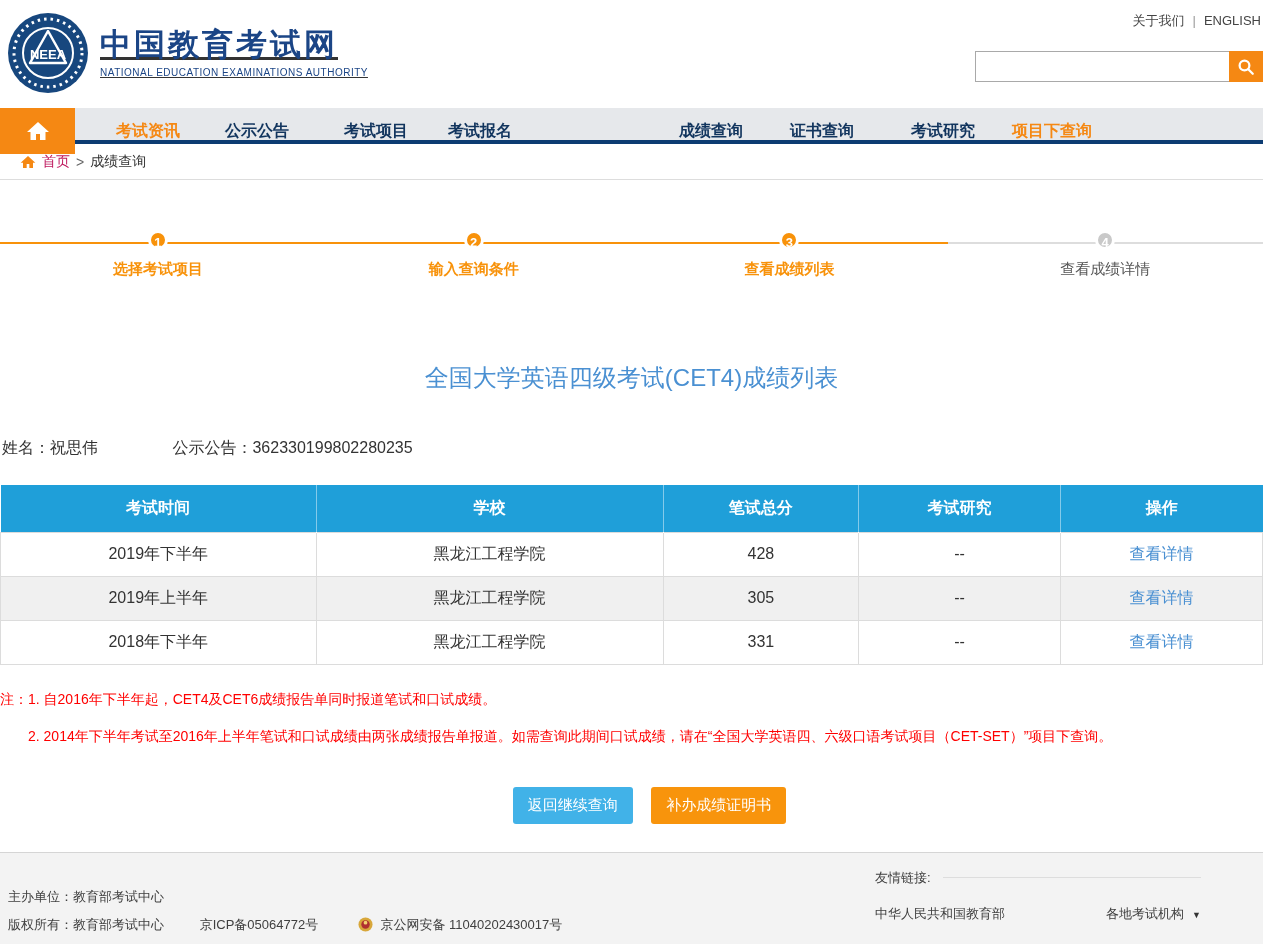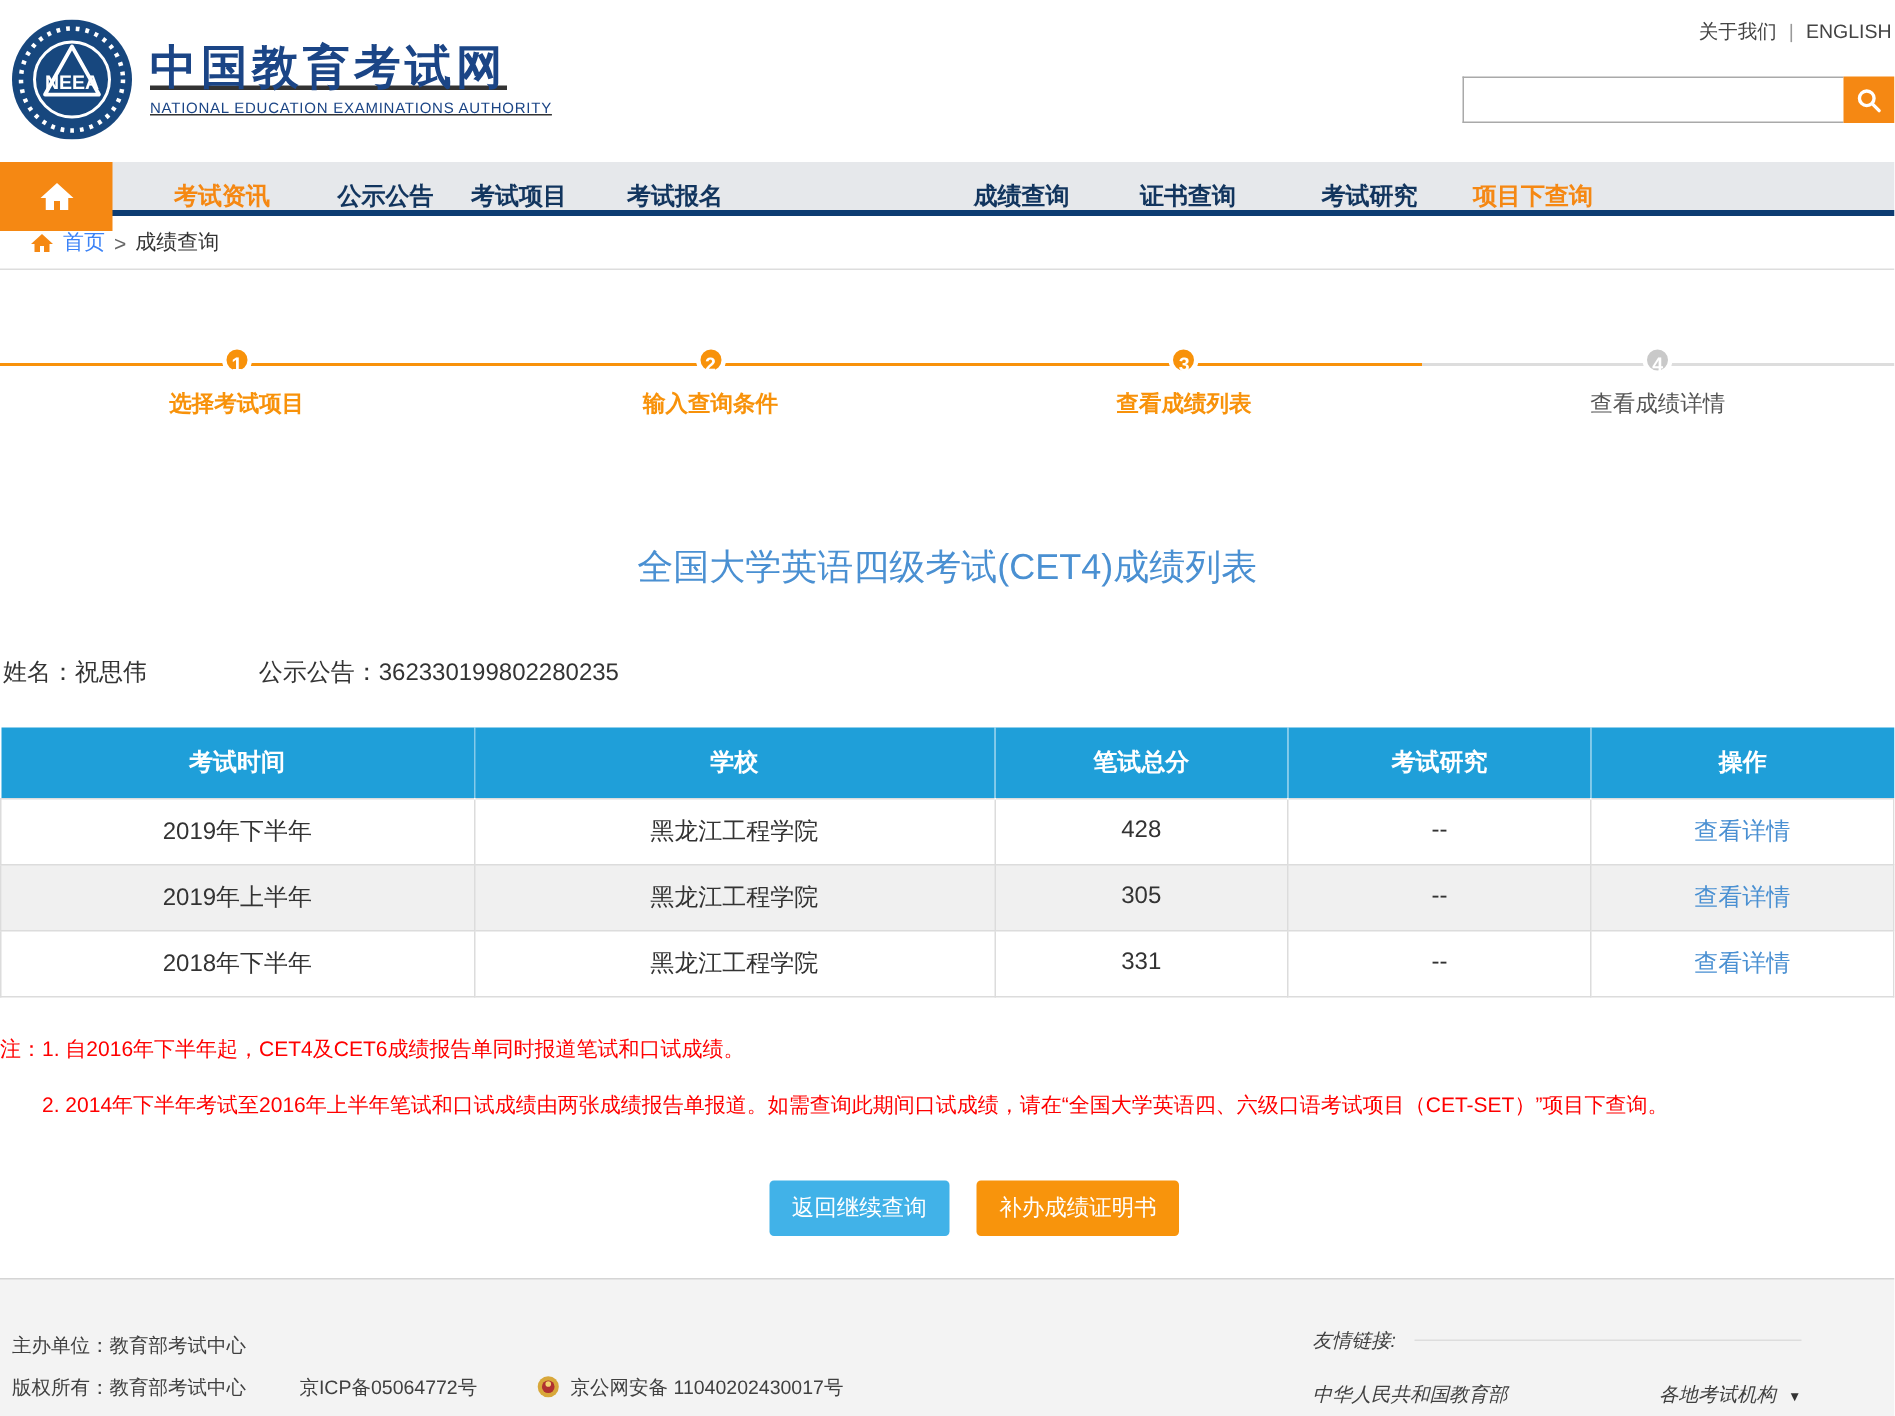--- a/index.html
+++ b/index.html
@@ -24,28 +24,28 @@
   .search-area { position:absolute; right:0; top:51px; display:flex; }
   .search-input { width:254px; height:31px; border:1px solid #a9a9a9; border-right:none; padding:0 8px; font-size:14px; outline:none; }
   .search-btn { width:34px; height:31px; background:#f58813; border:none; cursor:pointer; display:flex; align-items:center; justify-content:center; }
 
   
   .nav { height:36px; background:#e6e8eb; border-bottom:4px solid #0d3c72; display:flex; }
   .nav-home { width:75px; height:46px; background:#f58813; display:flex; align-items:center; justify-content:center; cursor:pointer; }
   .nav-items { display:flex; align-items:center; height:46px; }
   .nav-item { font-size:16px; font-weight:bold; color:#12355e; text-decoration:none; cursor:pointer; white-space:nowrap; }
   .nav-item.hl { color:#f58813; }
-  .nav-item.m1{margin-left:41px}.nav-item.m2{margin-left:45px}.nav-item.m3{margin-left:25px}
+  .nav-item.m1{margin-left:41px}.nav-item.m2{margin-left:45px}.nav-item.m3{margin-left:55px}
   .nav-item.m4{margin-left:40px}.nav-item.m5{margin-left:167px}.nav-item.m6{margin-left:47px}
   .nav-item.m7{margin-left:57px}.nav-item.m8{margin-left:37px}
 
   
   .breadcrumb { height:36px; display:flex; align-items:center; padding-left:20px; border-bottom:1px solid #ddd; font-size:14px; color:#333; }
   .breadcrumb svg { margin-right:6px; }
-  .breadcrumb a { color:#3b82f6; text-decoration:none; cursor:pointer; }
+  .breadcrumb a { color:#be185d; text-decoration:none; cursor:pointer; }
   .breadcrumb .sep { margin:0 6px; color:#666; }
 
   
   .steps { position:relative; margin-top:46px; height:64px; }
   .track { position:absolute; top:16px; height:2px; }
   .track.orange { left:0; width:948px; background:#f8920a; }
   .track.gray { left:948px; right:0; background:#ddd; }
   .steps-row { display:flex; position:relative; }
   .step { width:25%; text-align:center; }
   .step-circle { width:20px; height:20px; border-radius:50%; background:#f8920a; color:#fff; font-size:13px; line-height:20px; text-align:center; margin:4px auto 10px; border:3px solid #fff; position:relative; z-index:2; font-weight:bold; }
@@ -74,21 +74,21 @@
   .btn-row { margin-top:40px; text-align:center;padding-left:36px; }
   .btn { border:none; border-radius:3px; color:#fff; font-size:15px; padding:9px 15px; cursor:pointer; font-family:inherit; }
   .btn-blue { background:#41b2e8; }
   .btn-orange { background:#f8940c; margin-left:14px; }
 
   
   .footer { margin-top:28px; height:119px; background:#f3f3f3; border-top:1px solid #d5d5d5; position:relative; font-size:13px; color:#404040; }
   .footer-left { position:absolute; left:8px; top:30px; line-height:28px; }
   .footer-left .gap { margin-left:32px; }
   .badge { display:inline-block; vertical-align:-3px; margin:0 4px 0 36px; }
-  .footer-right { position:absolute; left:875px; top:32px; width:326px;font-style:italic; }
+  .footer-right { position:absolute; left:875px; top:16px; width:326px; }
   .flinks-head { display:flex; align-items:center; }
   .flinks-head .rule { flex:1; height:1px; background:#ddd; margin-left:12px; }
   .flinks-row { display:flex; justify-content:space-between; margin-top:18px; }
   .flinks-row a { color:#404040; text-decoration:none; cursor:pointer; }
   .flinks-row .arrow { font-size:9px; margin-left:8px; color:#333; }
 </style>
 </head>
 <body>
 
 <div class="page">

